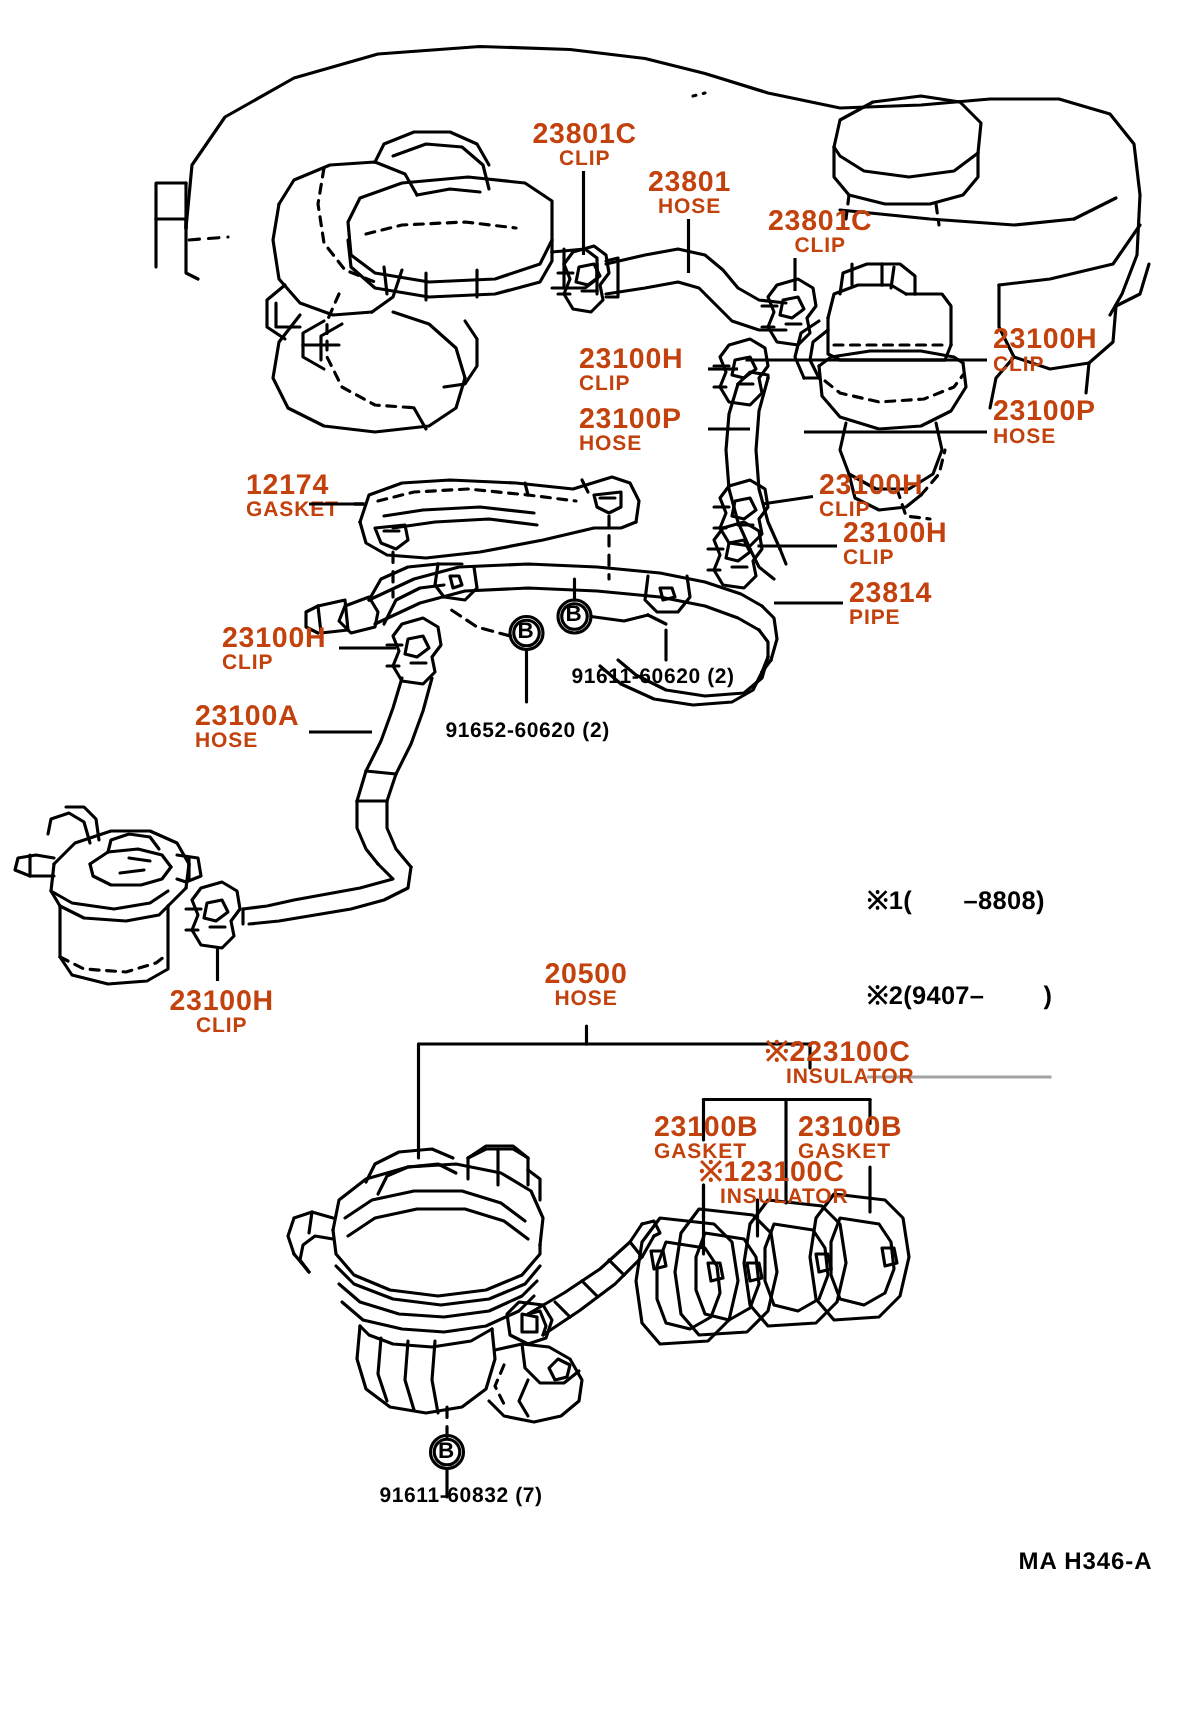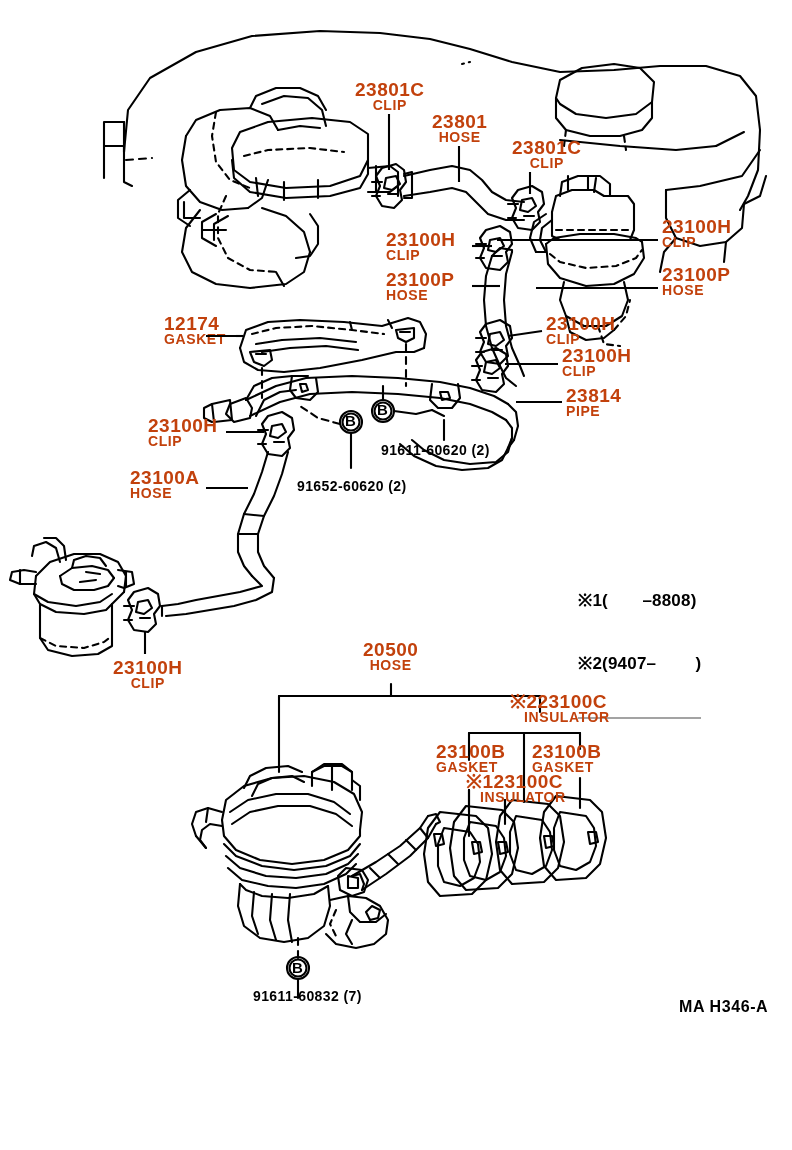--- a/index.html
+++ b/index.html
@@ -50,20 +50,21 @@
     font-weight: 700;
     white-space: nowrap;
     letter-spacing: 0.4px;
   }
   .cornercode {
     position: absolute;
     font-size: 16px;
     font-weight: 700;
     letter-spacing: 0.6px;
     white-space: nowrap;
+    margin-top: 35px;
   }
   .notebox {
     position: absolute;
     font-size: 17px;
     font-weight: 700;
     line-height: 21px;
     white-space: pre;
     border-bottom: 2px solid #a3a3a3;
     padding-bottom: 1px;
   }

